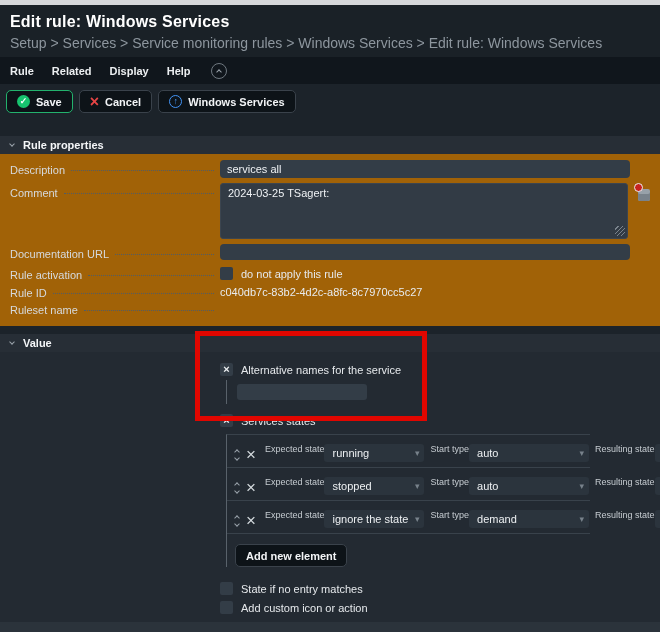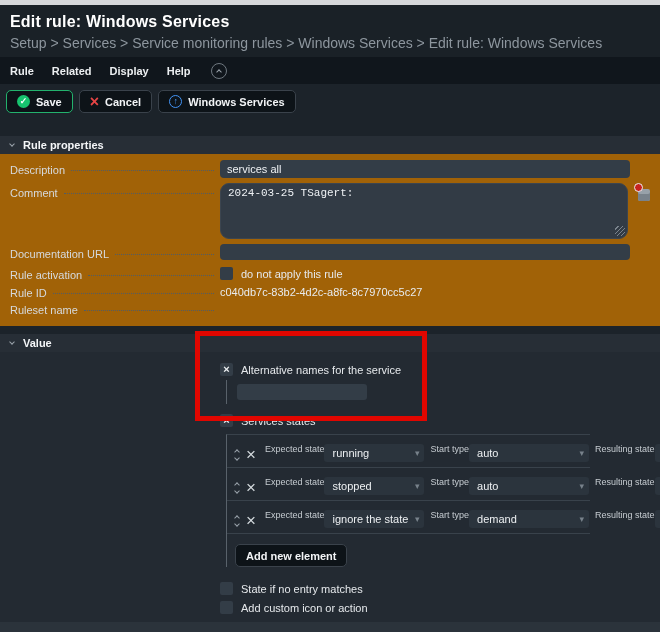--- a/index.html
+++ b/index.html
@@ -51,22 +51,22 @@
   .label-text { white-space:nowrap; }
   .leader { flex:1; border-bottom:1px dotted #525c64; height:1em; margin:0 6px 0 6px; transform:translateY(-3px); }
   .form-field { flex:1; margin-right:20px; }
   .text-input {
     width:100%; height:18px; background:#333d47; border:none; border-radius:4px;
     color:#eef1f4; font-size:11px; font-family:inherit; padding:0 7px; outline:none;
   }
   .comment-field { flex:1; margin-right:0; display:flex; align-items:flex-start; }
   .comment-wrap { flex:1; position:relative; }
   textarea.comment {
-    width:100%; height:56px; background:#323b45; border:1px solid #3c454f; border-radius:9px;
-    color:#eef1f4; font-size:11px; font-family:Liberation Mono, monospace; padding:3px 7px; resize:none; outline:none; display:block;
+    width:100%; height:56px; background:#323b45; border:1px solid #3c454f; border-radius:3px;
+    color:#eef1f4; font-size:11px; font-family:Liberation Sans, sans-serif; padding:3px 7px; resize:none; outline:none; display:block;
   }
   .resize-handle { position:absolute; right:3px; bottom:3px; width:10px; height:10px;
     background:repeating-linear-gradient(135deg, transparent 0 2px, #7b848d 2px 3px); }
   .stamp-icon { width:16px; height:18px; position:relative; margin-left:6px; flex-shrink:0; cursor:pointer; }
   .stamp-body { position:absolute; right:0; bottom:0; width:12px; height:12px; background:#98a1a9; border-radius:2px;
     box-shadow:inset 0 -7px 0 #79828b; }
   .stamp-badge { position:absolute; left:0; top:0; width:9px; height:9px; border-radius:50%;
     background:#c8221f; border:1px solid #eceeef; }
   .plain-value { padding-top:3px; color:#e8ebee; }
   .checkbox { width:13px; height:13px; background:#333d47; border-radius:2px; flex-shrink:0;

